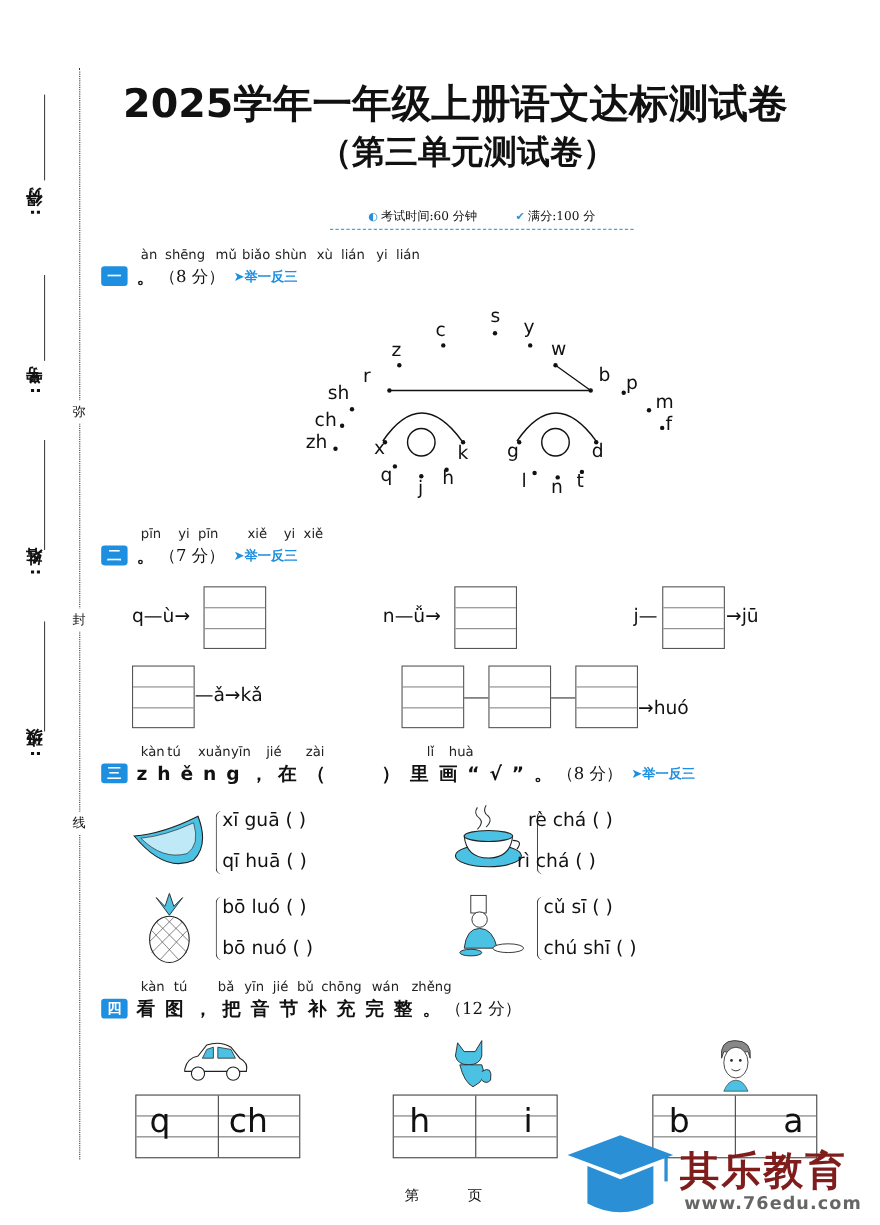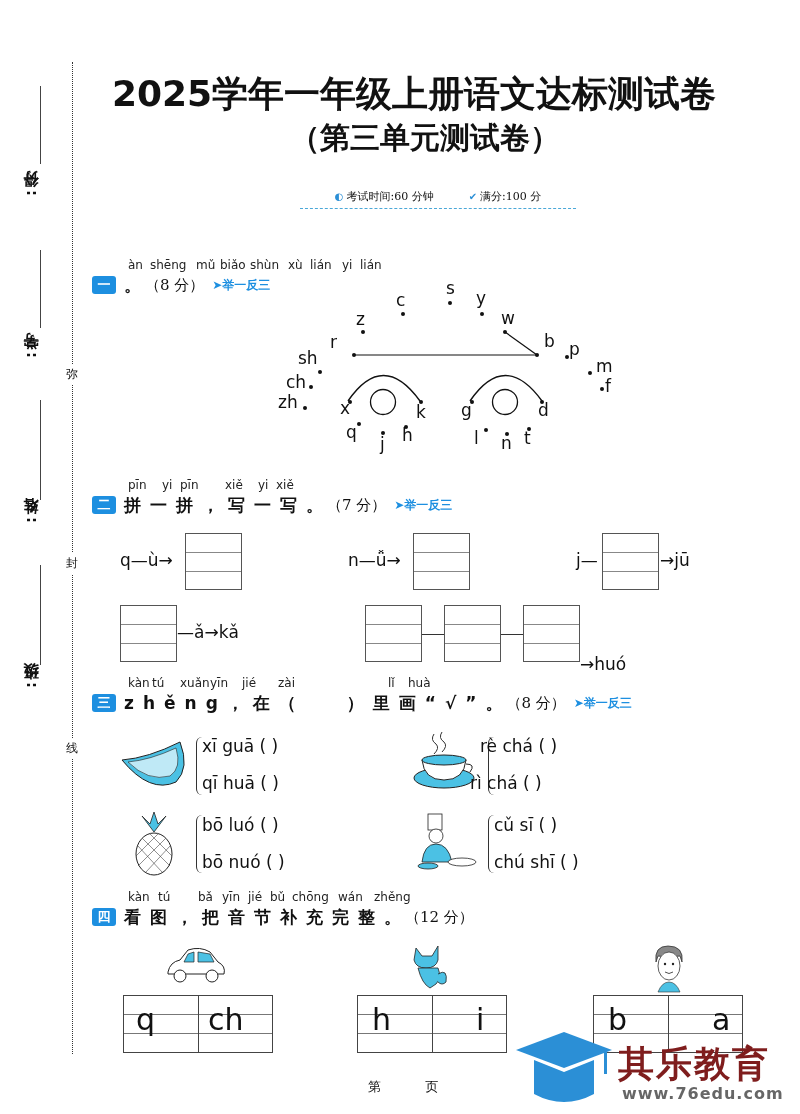--- a/index.html
+++ b/index.html
@@ -78,21 +78,21 @@
 
 <div class="title">2025学年一年级上册语文达标测试卷</div>
 <div class="subtitle">（第三单元测试卷）</div>
 <div class="meta">
   <span class="ico">◐</span><span>考试时间:60 分钟</span>
   <span class="gap"></span>
   <span class="ico">✔</span><span>满分:100 分</span>
 </div>
 
 <div class="section" style="top:224px;">
-  <div class="pinyin-row" style="width:300px;margin-top:34px;">
+  <div class="pinyin-row" style="width:300px;">
     <span style="left:36px">àn</span>
     <span style="left:58px">shēng</span>
     <span style="left:104px">mǔ</span>
     <span style="left:128px">biǎo</span>
     <span style="left:158px">shùn</span>
     <span style="left:196px">xù</span>
     <span style="left:218px">lián</span>
     <span style="left:250px">yi</span>
     <span style="left:268px">lián</span>
   </div>
@@ -166,21 +166,20 @@
   <div class="pinyin-row" style="width:250px;">
     <span style="left:36px">pīn</span>
     <span style="left:70px">yi</span>
     <span style="left:88px">pīn</span>
     <span style="left:133px">xiě</span>
     <span style="left:166px">yi</span>
     <span style="left:184px">xiě</span>
   </div>
   <div class="heading">
     <span class="badge">二</span>
-    <span class="txt">拼一拼，写一写</span>
     <span>。</span>
     <span class="score">（7 分）</span>
     <span class="link">➤举一反三</span>
   </div>
 </div>
 
 <div>
   <span class="ptxt" style="left:120px;top:552px">q—ù→</span>
   <div class="wbox" style="left:185px;top:533px"></div>
 
@@ -192,21 +191,21 @@
   <span class="ptxt" style="left:660px;top:552px">→jū</span>
 
   <div class="wbox" style="left:120px;top:605px"></div>
   <span class="ptxt" style="left:177px;top:624px">—ǎ→kǎ</span>
 
   <div class="wbox" style="left:365px;top:605px"></div>
   <div class="hline" style="left:422px;top:634px;width:22px"></div>
   <div class="wbox" style="left:444px;top:605px"></div>
   <div class="hline" style="left:501px;top:634px;width:22px"></div>
   <div class="wbox" style="left:523px;top:605px"></div>
-  <span class="ptxt" style="left:580px;top:656px">→huó</span>
+  <span class="ptxt" style="left:580px;top:636px">→huó</span>
 </div>
 
 <div class="section" style="top:676px;">
   <div class="pinyin-row" style="width:400px;">
     <span style="left:36px">kàn</span>
     <span style="left:60px">tú</span>
     <span style="left:88px">xuǎn</span>
     <span style="left:118px">yīn</span>
     <span style="left:150px">jié</span>
     <span style="left:186px">zài</span>

